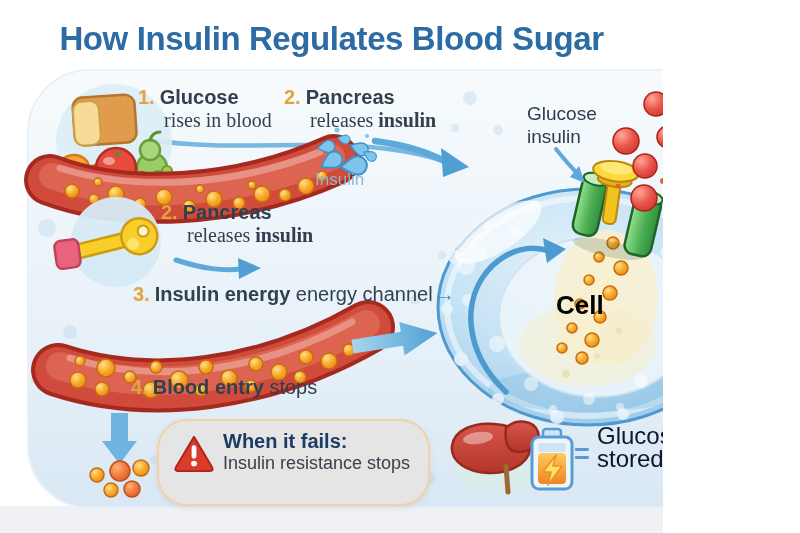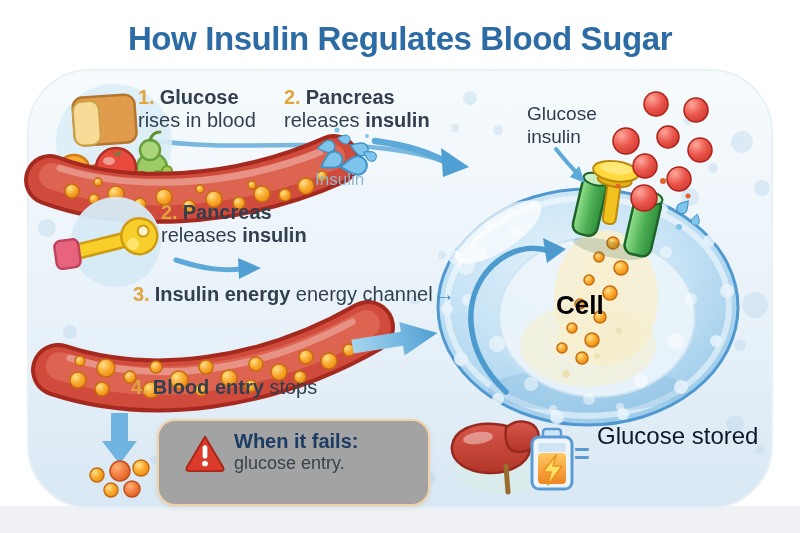--- a/index.html
+++ b/index.html
@@ -1,40 +1,40 @@
 <!DOCTYPE html>
 <html><head>
 <meta charset="utf-8">
 <style>
   html,body{margin:0;padding:0;background:#ffffff;}
-  .stage{position:relative;width:800px;height:533px;overflow:hidden;background:#ffffff;
+  .stage{position:relative;width:663px;height:533px;overflow:hidden;background:#ffffff;
          font-family:"Liberation Sans","DejaVu Sans",sans-serif;}
   .art{position:absolute;left:0;top:0;width:800px;height:533px;}
 
   .title{position:absolute;top:20px;left:0;width:100%;text-align:center;margin:0;
          font-size:33px;font-weight:bold;color:#2c6ba3;letter-spacing:-0.4px;}
 
   .step{position:absolute;font-size:20px;color:#323f4e;line-height:23px;white-space:nowrap;}
   .num{color:#e2a43c;font-weight:bold;padding-right:5px;}
   .b{font-weight:bold;}
-  .sub{}
+  .sub{margin-left:26px;font-family:Liberation Serif, serif;}
   .s1{left:138px;top:86px;}
   .s2a{left:284px;top:86px;}
   .s2b{left:161px;top:201px;}
   .s3{left:133px;top:283px;}
   .s4{left:131px;top:376px;}
   .step3-arrow{color:#3e8fc4;font-weight:bold;padding-left:2px;}
 
   .insulin-label{position:absolute;left:315px;top:170px;font-size:17px;color:#8fb6cf;}
   .gc-label{position:absolute;left:527px;top:102px;font-size:19px;line-height:23px;color:#2e3d4e;}
   .cell-label{position:absolute;left:556px;top:290px;font-size:26px;font-weight:bold;color:#000000;}
 
   .warning{position:absolute;left:157px;top:419px;width:273px;height:87px;box-sizing:border-box;
-           background:#a3a3a3;border:2px solid #f1d2a9;border-radius:18px;display:flex;
-           padding:9px 21px;box-shadow:0 2px 5px rgba(180,140,90,0.18);}
+           background:#e5e5e5;border:2px solid #f1d2a9;border-radius:30px;display:flex;
+           padding:9px 10px;box-shadow:0 2px 5px rgba(180,140,90,0.18);}
   .w-icon{flex:0 0 auto;margin:3px 8px 0 4px;}
   .w-text{flex:1;}
   .w-title{font-size:20px;font-weight:bold;color:#1d3c63;line-height:23px;}
   .w-line{font-size:18px;color:#37424d;line-height:21px;}
 
   .equals{position:absolute;left:574px;top:439px;font-size:27px;font-weight:bold;color:#5b9bd5;}
   .storage{position:absolute;left:597px;top:424px;font-size:24px;color:#0f172a;line-height:23px;}
 </style>
 </head>
 <body>
@@ -395,21 +395,21 @@
 <div class="warning">
   <span class="w-icon">
     <svg width="42" height="40" viewBox="0 0 44 40">
       <path d="M22,3 L41,35 Q43,39 38,39 L6,39 Q1,39 3,35 Z" fill="#da3b2a" stroke="#a8271a" stroke-width="2" stroke-linejoin="round"></path>
       <rect x="19.5" y="12" width="5" height="14" rx="2.5" fill="#ffffff"></rect>
       <circle cx="22" cy="31" r="3" fill="#ffffff"></circle>
     </svg>
   </span>
   <span class="w-text">
     <div class="w-title">When it fails:</div>
-    <div class="w-line">glucose entry.</div>
+    <div class="w-line">Insulin resistance stops</div>
   </span>
 </div>
 
 <div class="equals">=</div>
 
 <div class="storage">
   <div>Glucose stored</div>
 </div>
 
 </div>

